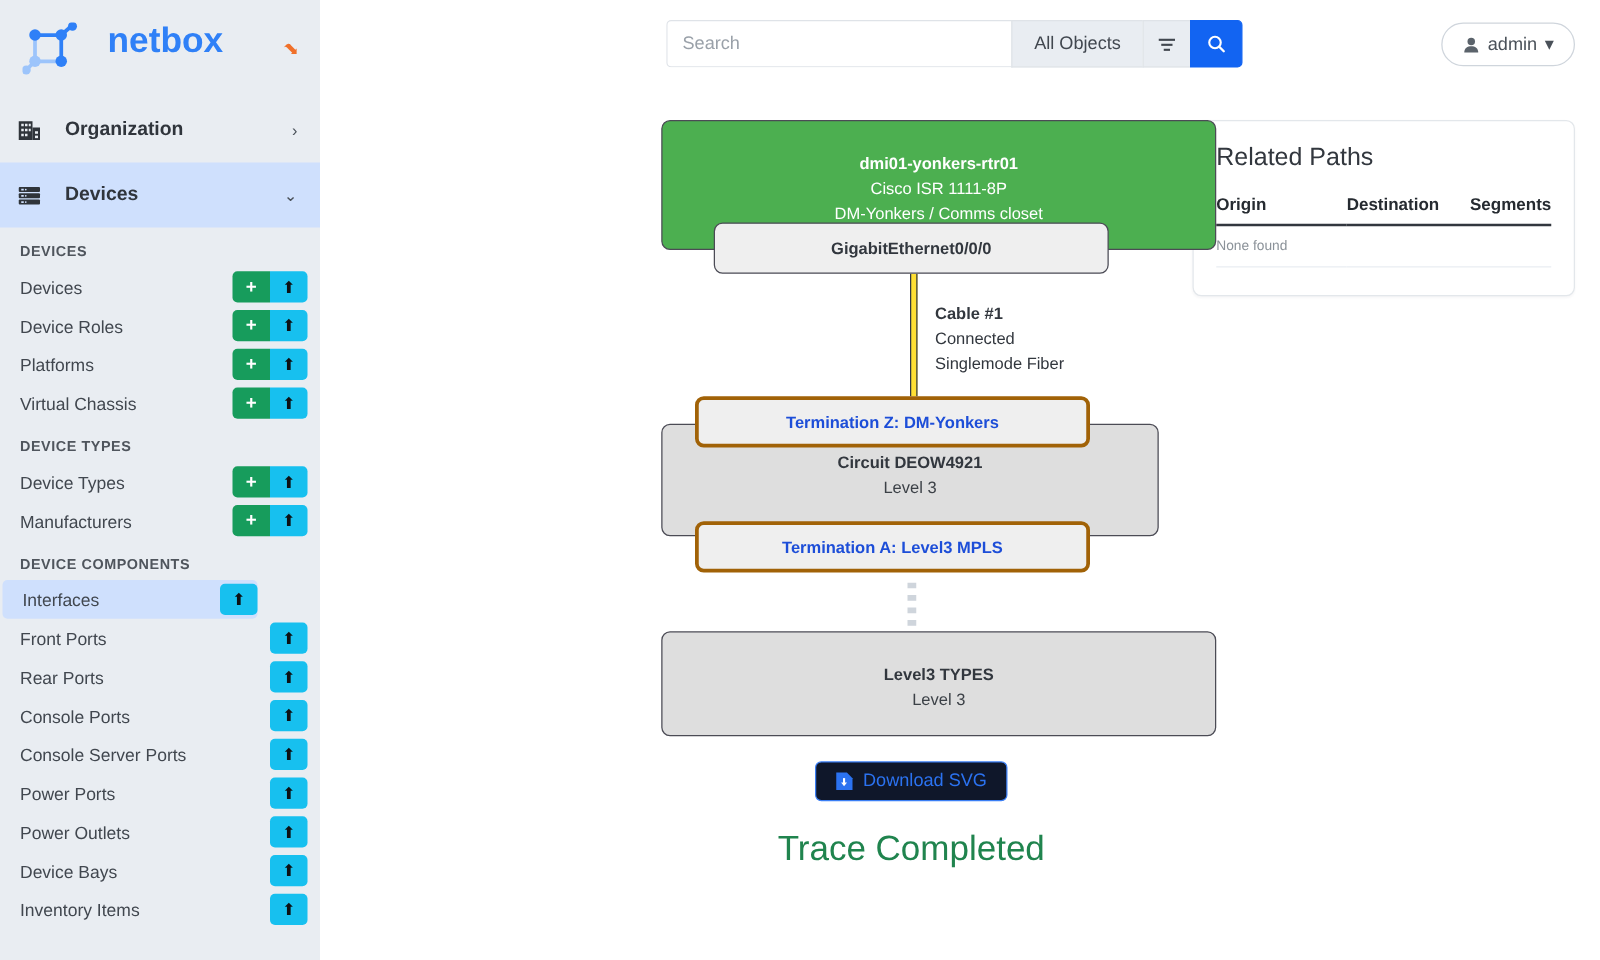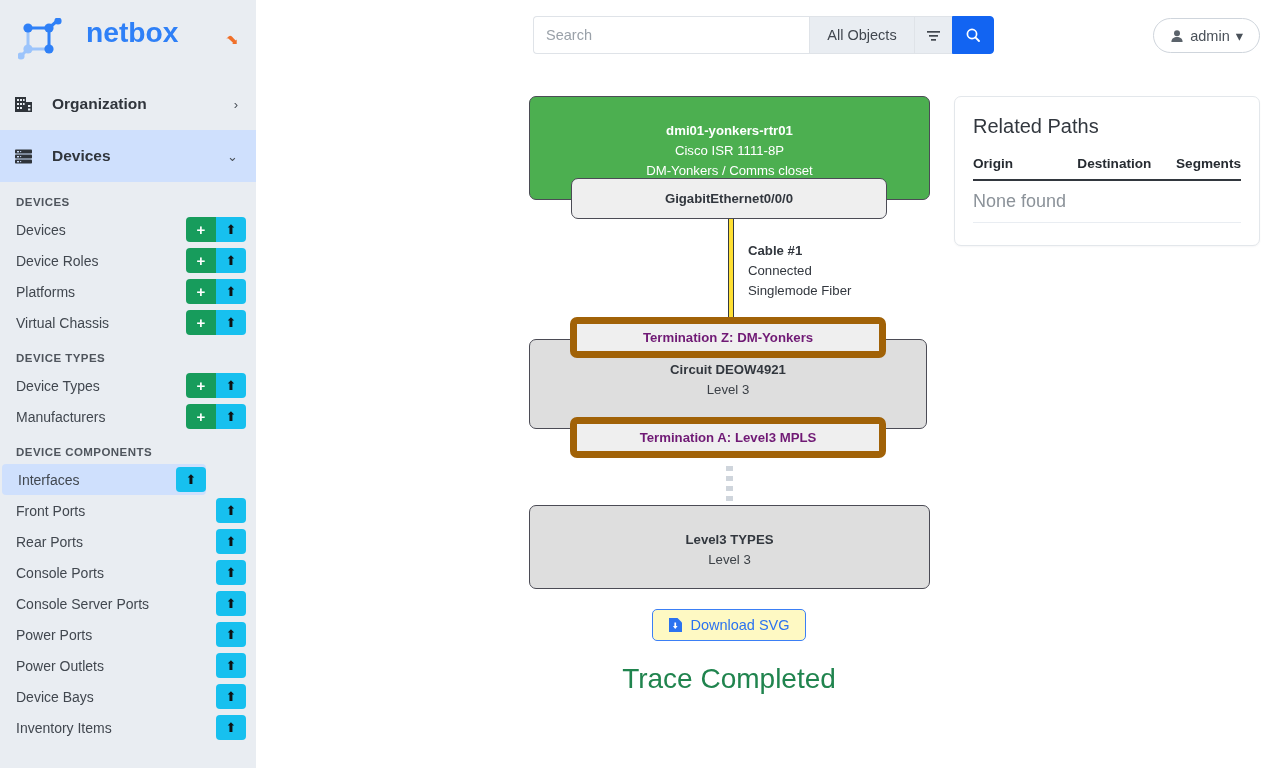--- a/index.html
+++ b/index.html
@@ -126,21 +126,21 @@
     font-size: 31px; font-weight: normal; color: #32373e;
     padding: 8px 0 0 273px; letter-spacing: -.2px;
   }
 
   .content { display: flex; padding: 26px 20px 0 273px; gap: 25px; }
   .trace-col { width: 400px; min-width: 400px; position: relative; }
   .paths-col { flex: 1; }
 
   
   .tr-node {
-    width: 401px;
+    width: 444px;
     border: 1px solid #4b4b55;
     border-radius: 7px;
     text-align: center;
     position: relative;
   }
   .tr-node.device {
     background: #4caf50;
     color: #fff;
     height: 104px;
     padding-top: 24px;
@@ -179,26 +179,26 @@
   .circ-box {
     position: absolute; left: 0; top: 22px;
     width: 398px; height: 90px;
     background: #dedede;
     border: 1px solid #4b4b55; border-radius: 7px;
     text-align: center; padding-top: 20px;
   }
   .circ-box .c1 { font-weight: bold; font-size: 13.2px; line-height: 20px; }
   .circ-box .c2 { font-size: 13.2px; line-height: 20px; color: #3c4147; }
   .circ-term {
-    position: absolute; left: 41px;
+    position: absolute; left: 27px;
     width: 316px; height: 41px;
     background: #efefef;
-    border: 7px solid #a16207; border-radius: 7px;
+    border: 3px solid #a16207; border-radius: 7px;
     display: flex; align-items: center; justify-content: center;
-    font-weight: bold; font-size: 13.2px; color: #701a75;
+    font-weight: bold; font-size: 13.2px; color: #1d4ed8;
     z-index: 3;
   }
   .circ-term.z { top: 0; }
   .circ-term.a { top: 100px; }
 
   .dot-link {
     height: 42px; position: relative;
   }
   .dot-link .dots {
     position: absolute; left: 197px; top: 3px;
@@ -214,21 +214,21 @@
     height: 84px;
     padding-top: 24px;
   }
   .tr-node.pnet .n1 { font-weight: bold; }
   .tr-node.pnet .n2 { color: #3c4147; }
 
   .dl-wrap { text-align: center; padding-top: 20px; }
   .dl-btn {
     display: inline-flex; align-items: center; gap: 7px;
     border: 1px solid #3b7ff5; color: #2b72f0;
-    background: #fef9c3; border-radius: 5px;
+    background: #0f172a; border-radius: 5px;
     padding: 7px 15px; font-size: 14.5px; cursor: pointer;
     font-family: "Liberation Sans", sans-serif;
   }
   .trace-done {
     text-align: center;
     color: #20844e; font-size: 28px;
     padding-top: 22px; font-weight: normal;
   }
 
   
@@ -242,21 +242,21 @@
   }
   .card-title { font-size: 20px; color: #32373e; padding-bottom: 18px; }
   table.paths { width: 100%; border-collapse: collapse; }
   table.paths th {
     text-align: left; font-size: 13.6px; font-weight: bold;
     color: #262b31; padding: 0 0 8px 0;
     border-bottom: 2px solid #32373e;
     margin-top: 44px;
   }
   table.paths td {
-    font-size: 18px; color: #8b9299;
+    font-size: 11px; color: #8b9299;
     padding: 10px 0; border-bottom: 1px solid #e9edf2;
   }
   .col-o { width: 42%; }
   .col-d { width: 38%; }
 </style>
 </head>
 <body>
 
 <div class="app">
 

